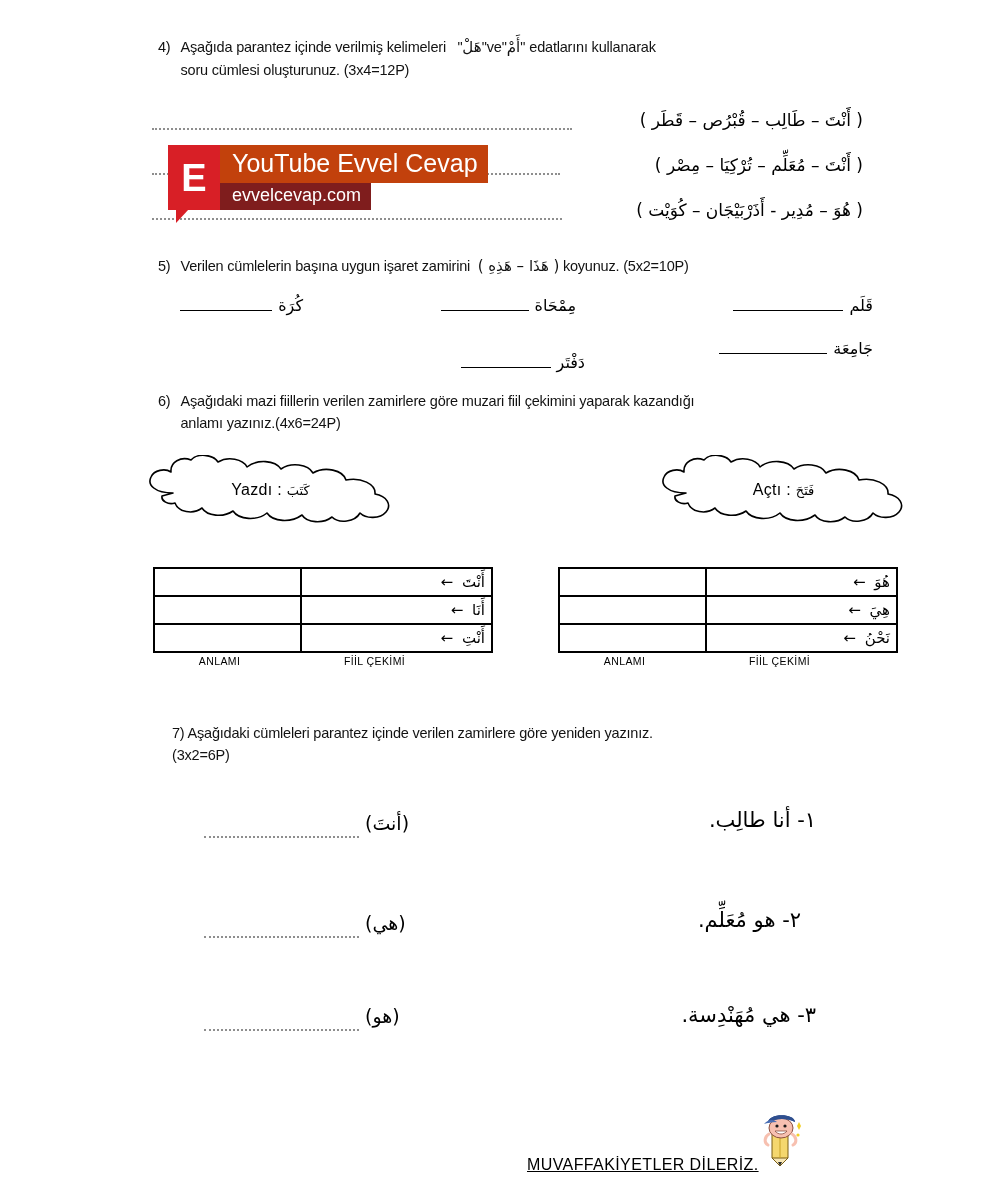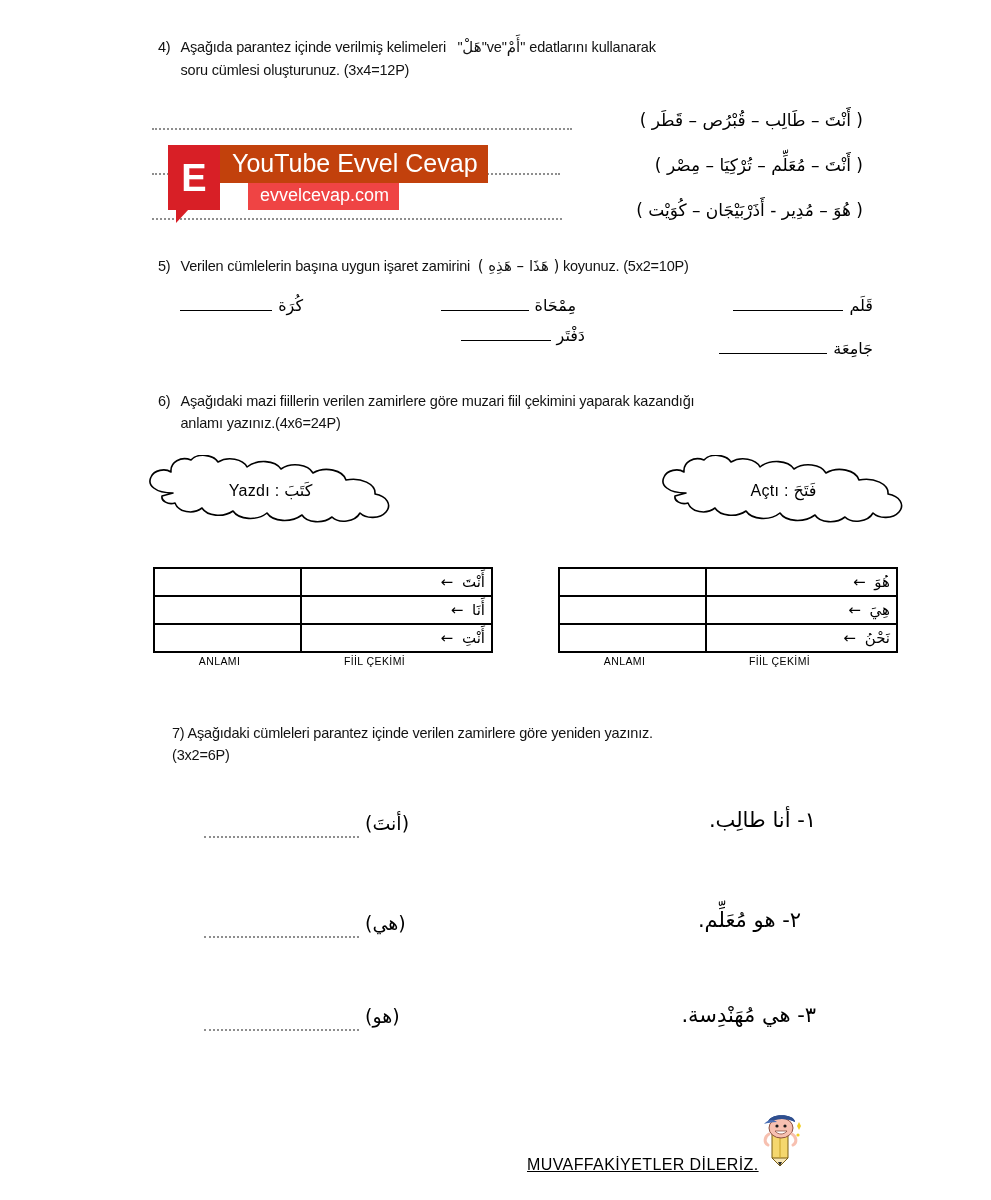--- a/index.html
+++ b/index.html
@@ -100,21 +100,21 @@
   .cloud-label {
     position: absolute;
     left: 0; right: 0;
     top: 50%;
     transform: translateY(-50%);
     text-align: center;
     font-size: 16px;
     white-space: nowrap;
     letter-spacing: 0.3px;
   }
-  .cloud-label .ar-inline { font-size: 16px; }
+  .cloud-label .ar-inline { font-size: 13px; }
 
   
   .conj-table-wrap {
     position: absolute;
   }
   table.conj {
     border-collapse: collapse;
     table-layout: fixed;
     width: 310px;
     border-radius: 8px;
@@ -226,28 +226,27 @@
   }
   .wm-title {
     background: #c2410c;
     color: #ffffff;
     font-size: 25px;
     padding: 4px 10px 5px 12px;
     white-space: nowrap;
     font-family: "Liberation Sans", sans-serif;
   }
   .wm-sub {
-    background: #ef4444;
+    background: #7f1d1d;
     color: #ffffff;
     font-size: 18px;
     padding: 2px 10px 4px 12px;
     white-space: nowrap;
     align-self: flex-start;
     font-family: "Liberation Sans", sans-serif;
-    margin-left: 28px;
   }
 </style>
 </head>
 <body>
 
 <div class="page">
 
   <div class="q-block" style="left:158px; top:36px; width:700px;">
     <span class="q-num">4)</span>
     <span class="q-text">
@@ -285,21 +284,21 @@
   </div>
   <div class="q5-item" style="right:688px; top:298px;">
     <span class="q5-word">كُرَة</span>
     <span class="q5-rule" style="width:92px;"></span>
   </div>
 
   <div class="q5-item" style="right:118px; top:341px;">
     <span class="q5-word">جَامِعَة</span>
     <span class="q5-rule" style="width:108px;"></span>
   </div>
-  <div class="q5-item" style="right:406px; top:328px;">
+  <div class="q5-item" style="right:406px; top:355px;">
     <span class="q5-word">دَفْتَر</span>
     <span class="q5-rule" style="width:90px;"></span>
   </div>
 
   <div class="q-block" style="left:158px; top:390px; width:720px;">
     <span class="q-num">6)</span>
     <span class="q-text">
       <span>Aşağıdaki mazi fiillerin verilen zamirlere göre muzari fiil çekimini yaparak kazandığı</span><br>
       <span>anlamı yazınız.(4x6=24P)</span>
     </span>

